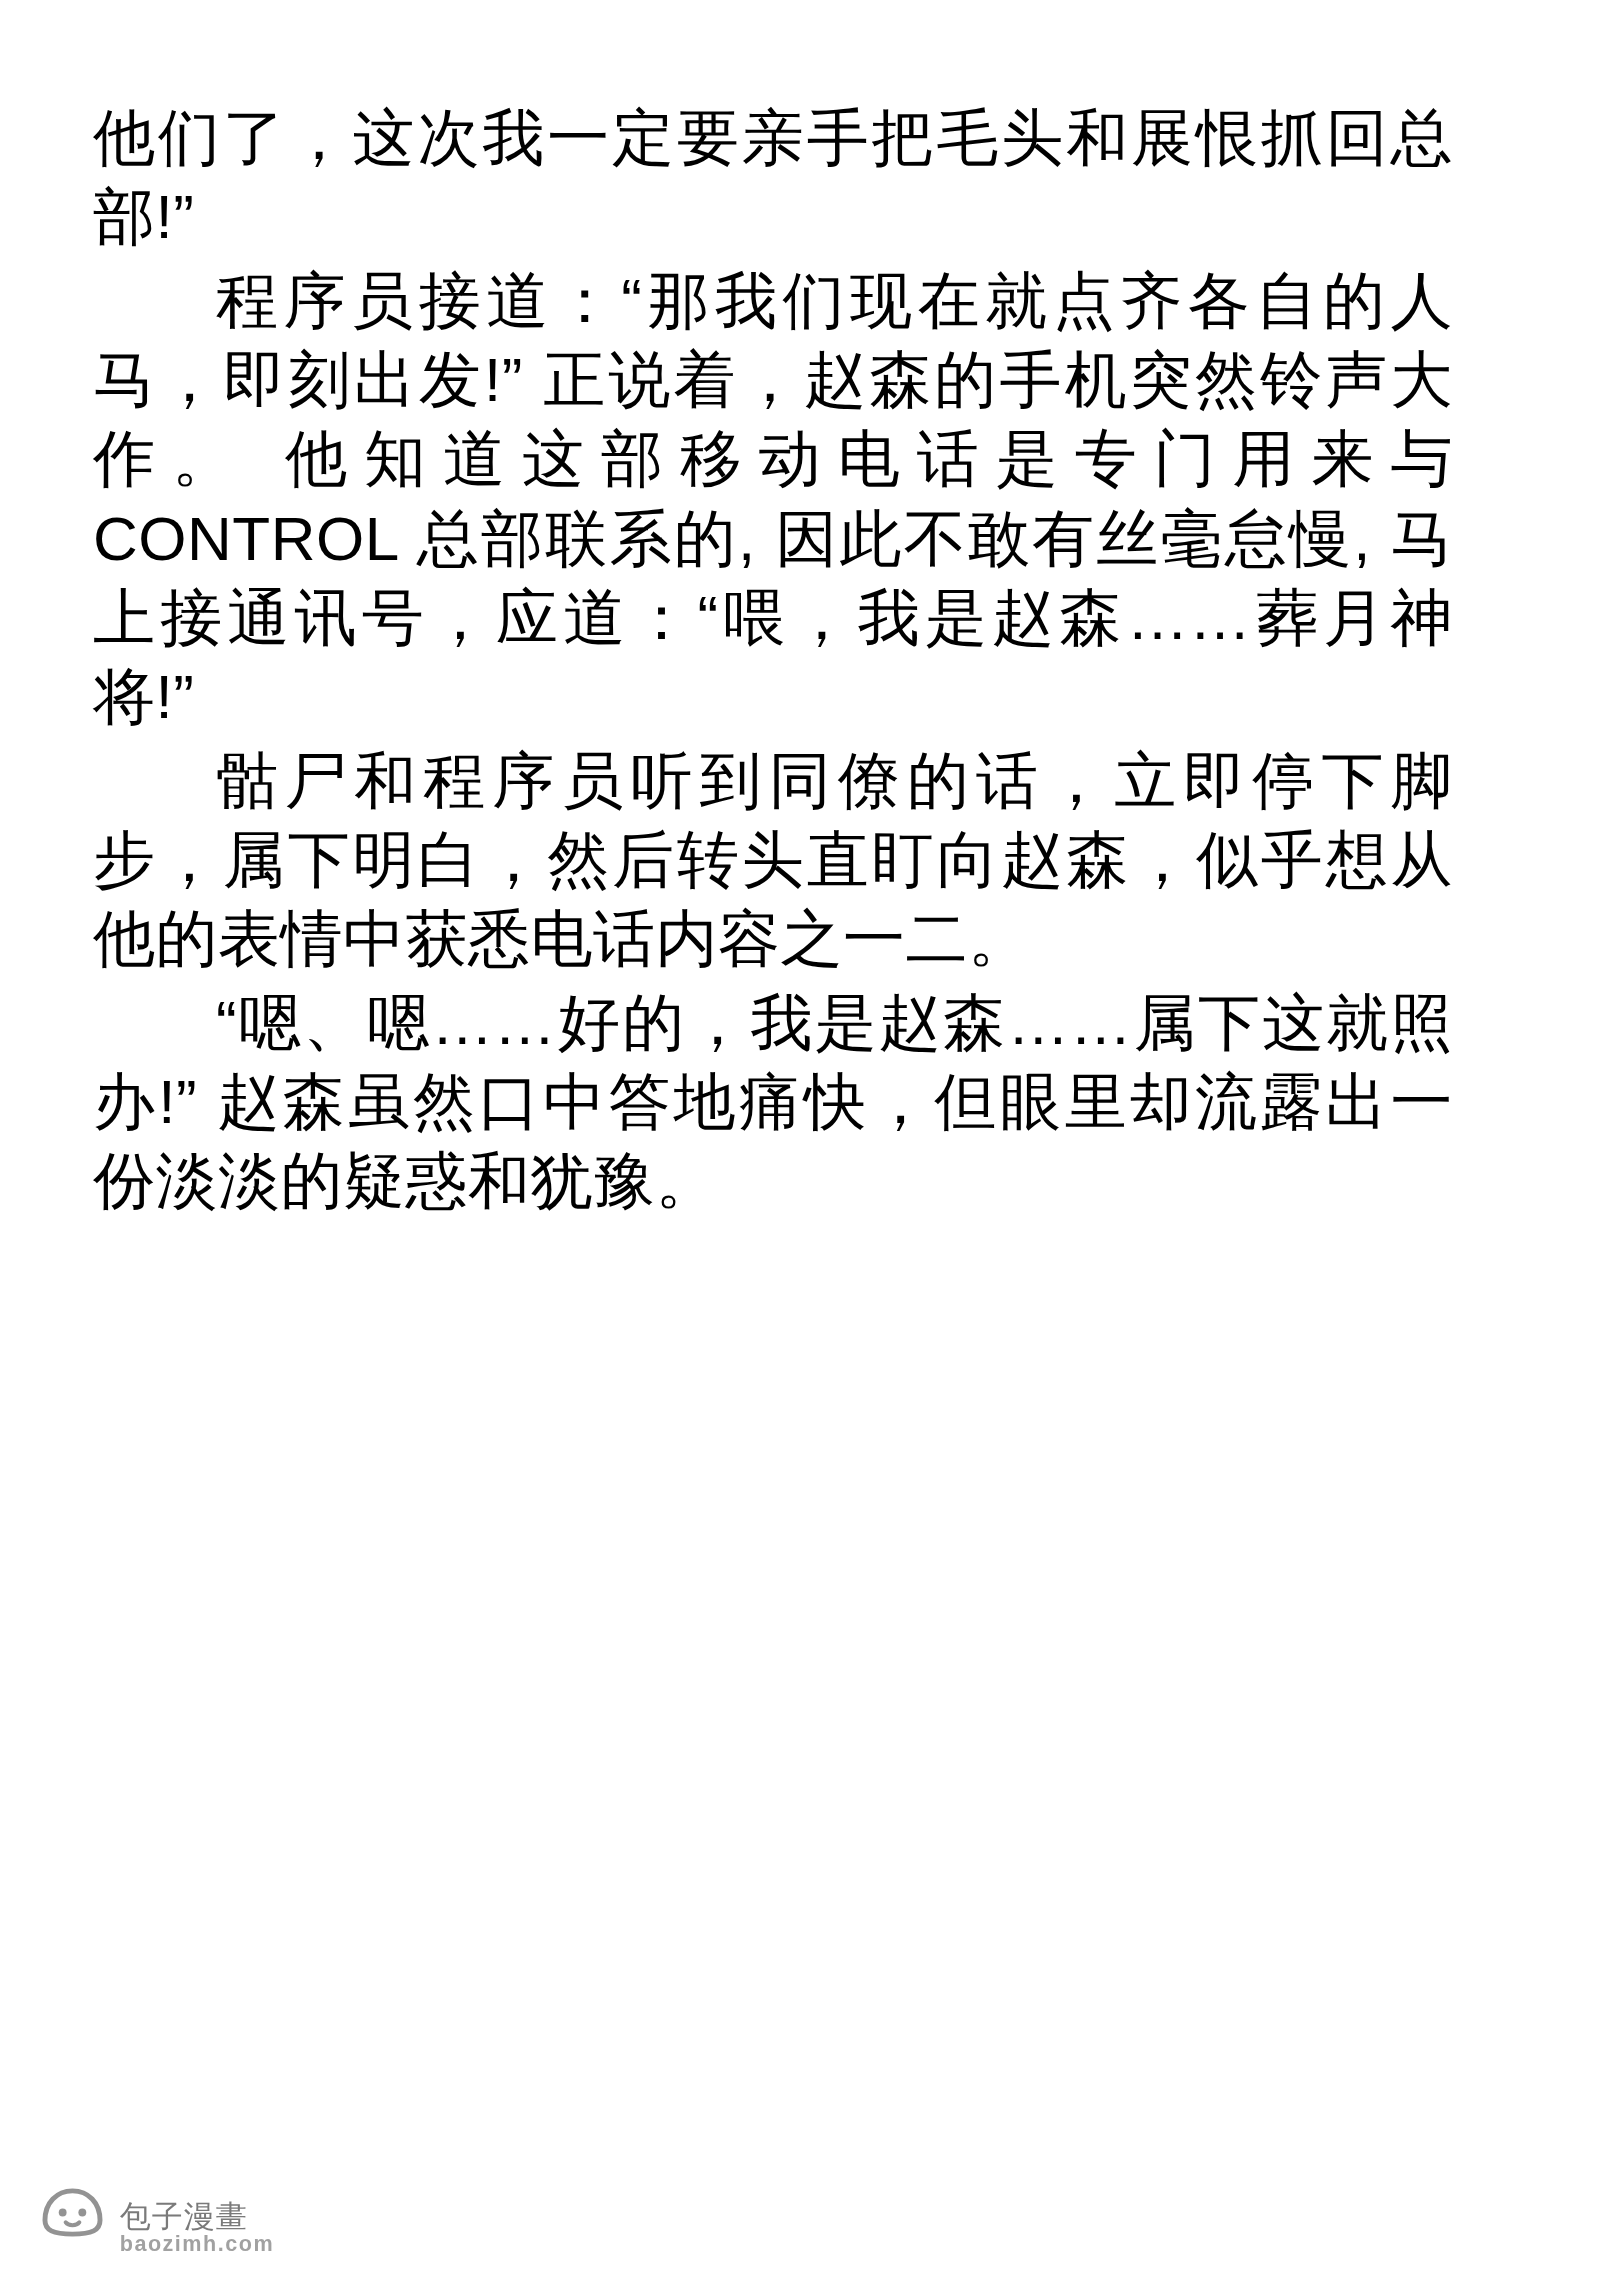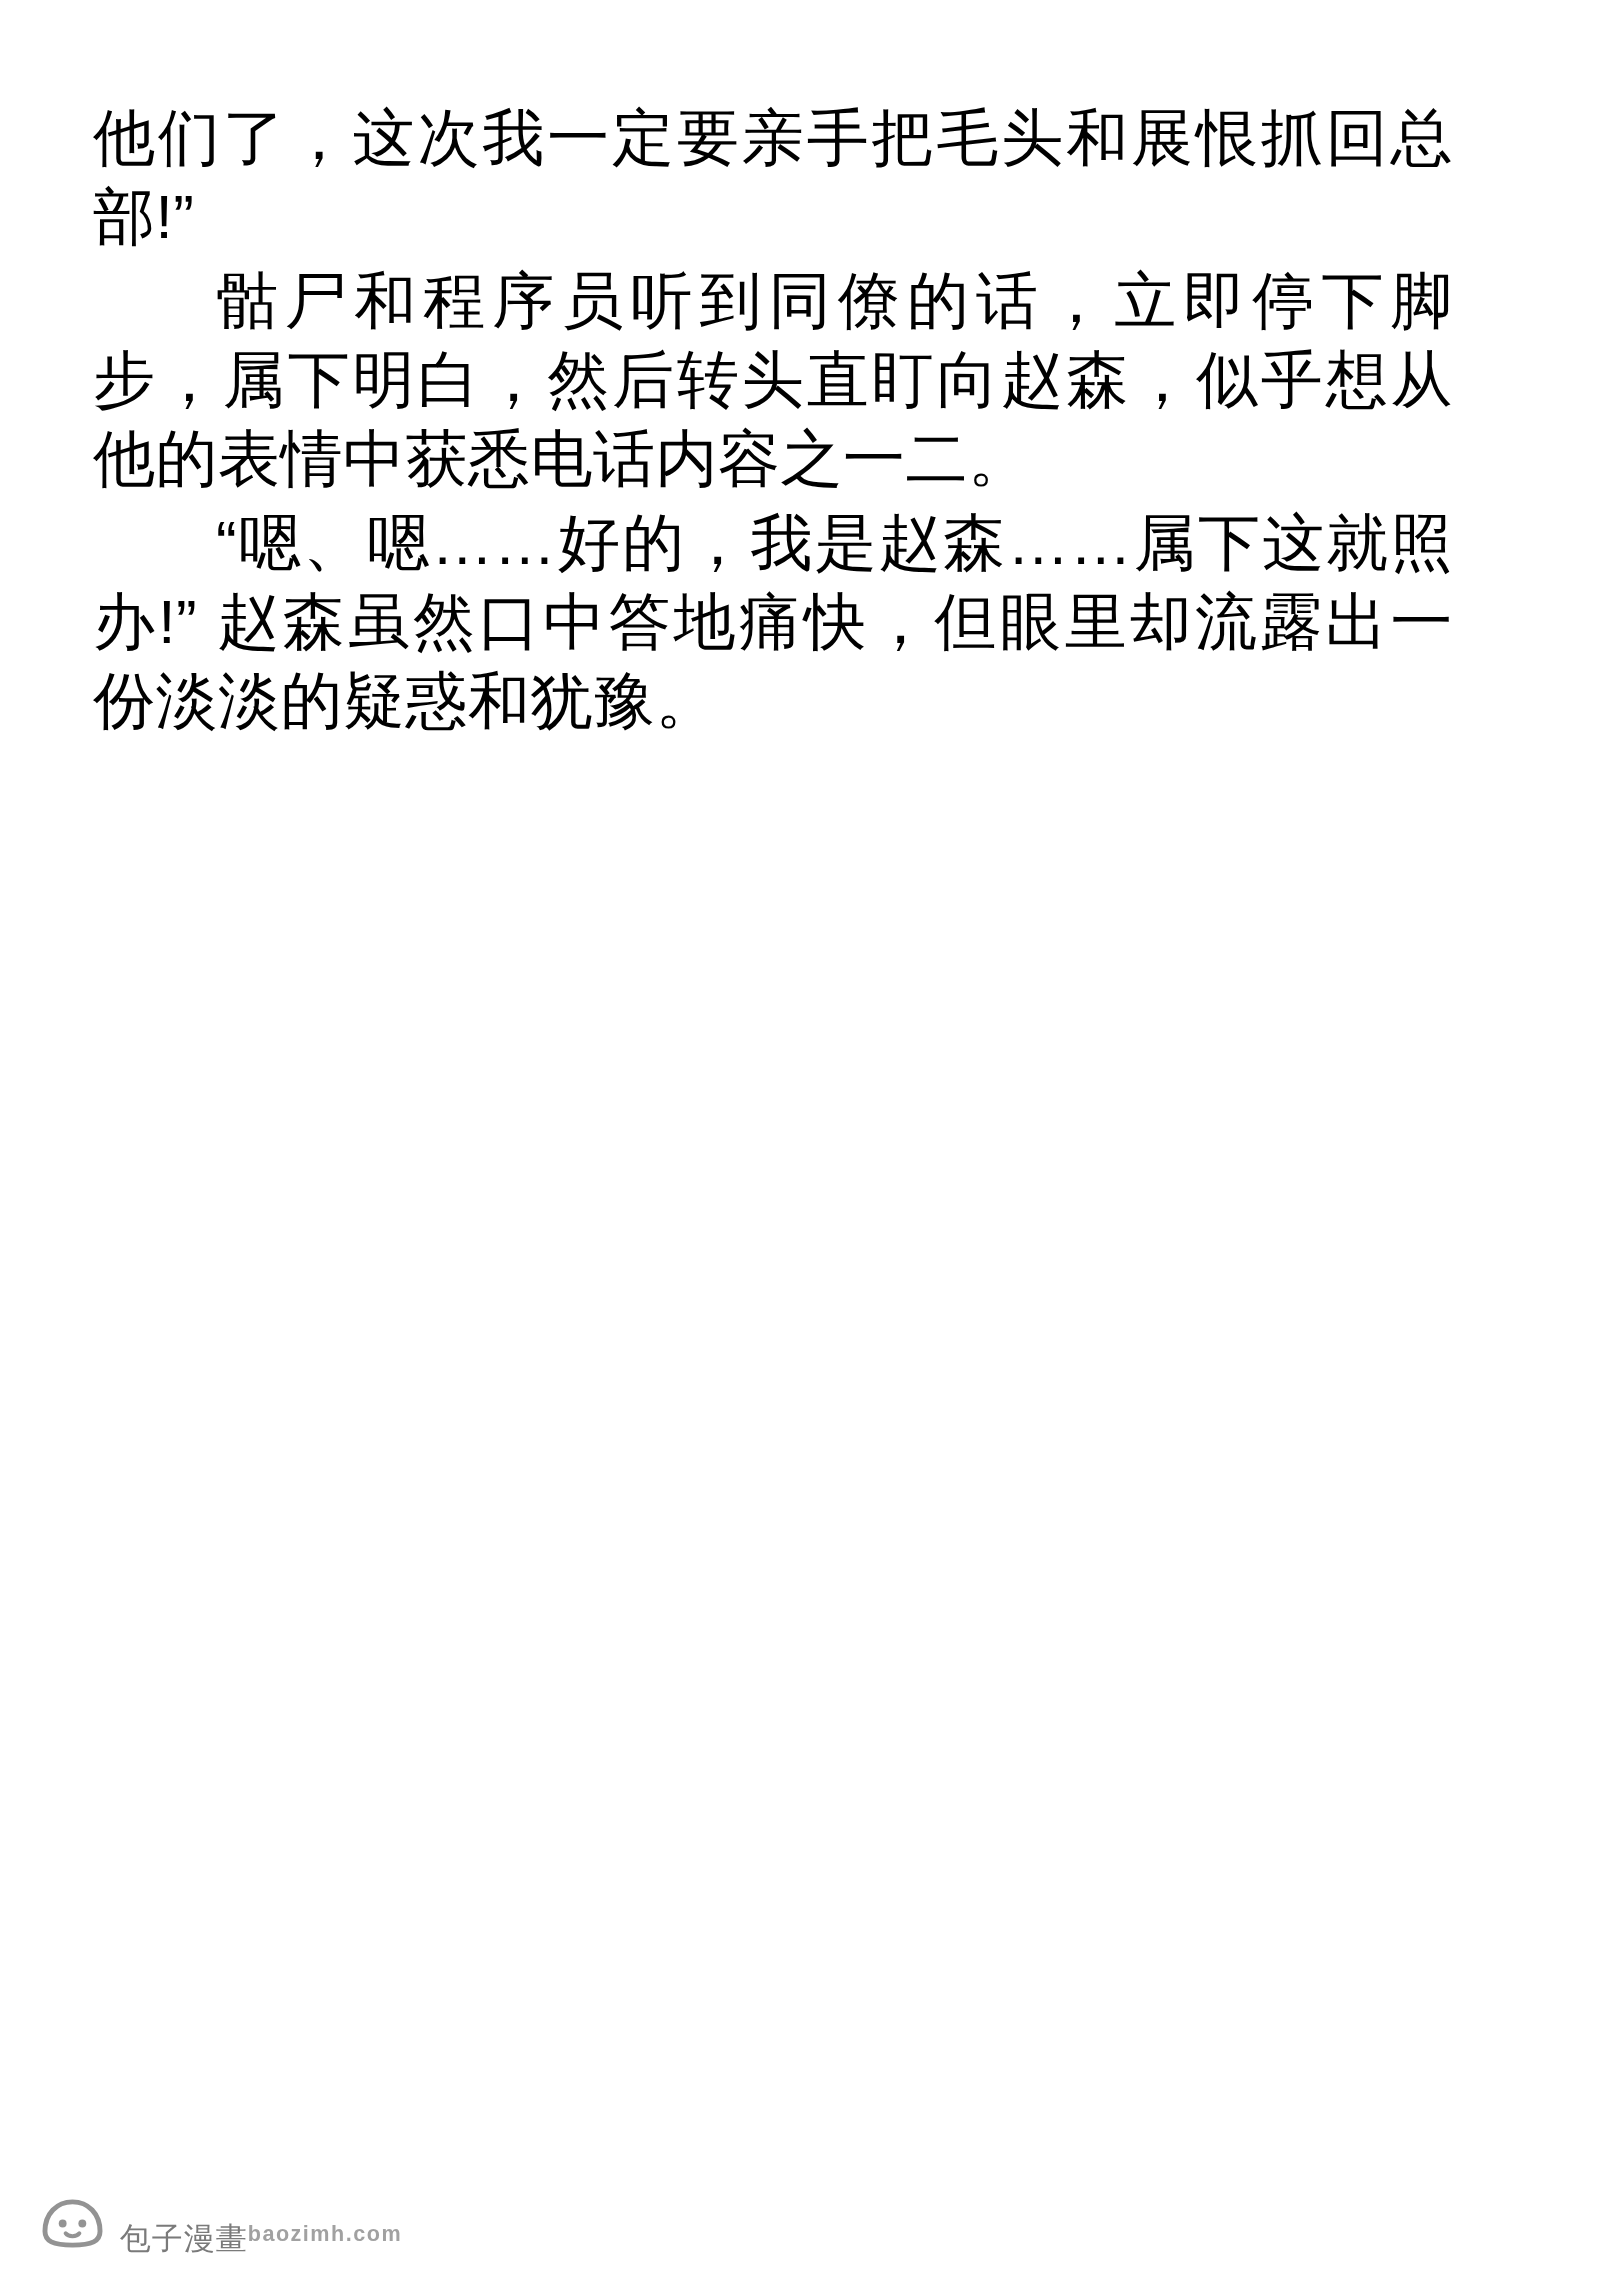--- a/index.html
+++ b/index.html
@@ -49,21 +49,21 @@
     opacity: 0.92;
   }
   .wm-logo {
     width: 67px;
     height: 59px;
     position: relative;
     flex: none;
   }
   .wm-text {
     display: flex;
-    flex-direction: row;
+    flex-direction: column;
     justify-content: center;
     line-height: 1.05;
     margin-top: 36px;
   }
   .wm-title {
     font-size: 31px;
     color: #6f6f6f;
     letter-spacing: 1px;
   }
   .wm-sub {
@@ -72,20 +72,21 @@
     letter-spacing: 1.5px;
     font-weight: bold;
   }
 </style>
 </head>
 <body>
 
 <div class="page">
   <div class="text-body">
     <p class="para">他们了，这次我一定要亲手把毛头和展恨抓回总部!”</p>
+    <p class="para indent">程序员接道：“那我们现在就点齐各自的人马，即刻出发!” 正说着，赵森的手机突然铃声大作。 他知道这部移动电话是专门用来与CONTROL 总部联系的, 因此不敢有丝毫怠慢, 马上接通讯号，应道：“喂，我是赵森……葬月神将!”</p>
     <p class="para indent">骷尸和程序员听到同僚的话，立即停下脚步，属下明白，然后转头直盯向赵森，似乎想从他的表情中获悉电话内容之一二。</p>
     <p class="para indent">“嗯、嗯……好的，我是赵森……属下这就照办!” 赵森虽然口中答地痛快，但眼里却流露出一份淡淡的疑惑和犹豫。</p>
   </div>
 </div>
 
 <div class="watermark">
   <span class="wm-logo">
     <svg width="67" height="59" viewBox="0 0 68 60" xmlns="http://www.w3.org/2000/svg">
       <path d="M6 40 C6 22 18 10 34 10 C50 10 62 22 62 40 C62 50 54 54 34 54 C14 54 6 50 6 40 Z" fill="none" stroke="#8a8a8a" stroke-width="5"></path>
       <circle cx="24" cy="32" r="4" fill="#8a8a8a"></circle>

